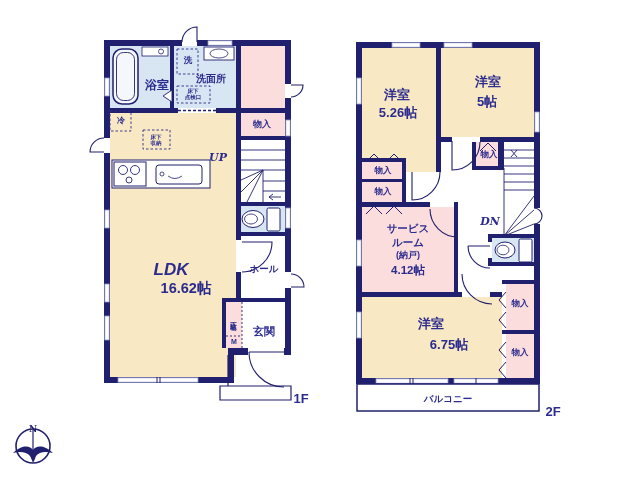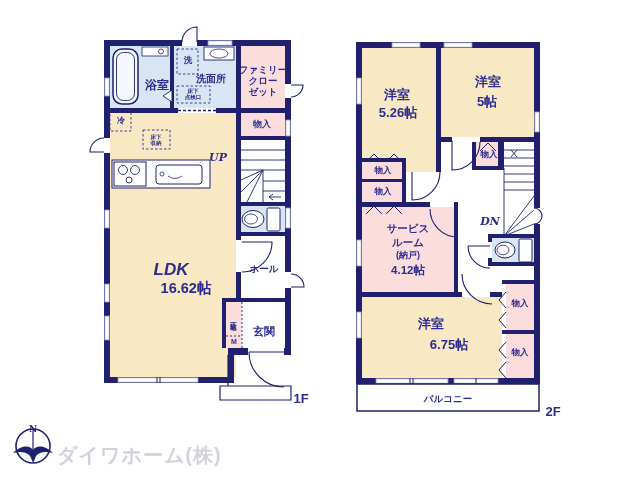--- a/index.html
+++ b/index.html
@@ -222,25 +222,20 @@
     </g>
   </svg>
 
   <div class="lbl" style="left:157px;top:86px;font-size:12px;">浴室</div>
   <div class="lbl" style="left:188px;top:61px;font-size:8.5px;">洗</div>
   <div class="lbl" style="left:211px;top:78px;font-size:10px;">洗面所</div>
   <div class="lbl stack" style="left:193px;top:94px;font-size:5.5px;">
     <div>床下</div>
     <div>点検口</div>
   </div>
-  <div class="lbl stack" style="left:263px;top:81px;font-size:9.5px;">
-    <div>ファミリー</div>
-    <div>クロー</div>
-    <div>ゼット</div>
-  </div>
   <div class="lbl" style="left:121px;top:121px;font-size:8px;">冷</div>
   <div class="lbl stack" style="left:156px;top:140px;font-size:5.5px;">
     <div>床下</div>
     <div>収納</div>
   </div>
   <div class="lbl" style="left:262px;top:125px;font-size:9px;">物入</div>
   <div class="lbl serifital" style="left:218px;top:158px;font-size:11px;">UP</div>
   <div class="lbl" style="left:171px;top:270px;font-size:17px;font-style:italic;">LDK</div>
   <div class="lbl" style="left:172px;top:289px;font-size:14.5px;margin-left:14px;">16.62帖</div>
   <div class="lbl" style="left:264px;top:269px;font-size:9.5px;">ホール</div>
@@ -262,15 +257,14 @@
   <div class="lbl" style="left:408px;top:270px;font-size:11.5px;">4.12帖</div>
   <div class="lbl serifital" style="left:490px;top:222px;font-size:11px;">DN</div>
   <div class="lbl" style="left:431px;top:324px;font-size:13px;">洋室</div>
   <div class="lbl" style="left:433px;top:345px;font-size:13px;padding-left:32px;">6.75帖</div>
   <div class="lbl" style="left:520px;top:304px;font-size:8.5px;">物入</div>
   <div class="lbl" style="left:520px;top:353px;font-size:8.5px;">物入</div>
   <div class="lbl" style="left:448px;top:399px;font-size:9.5px;">バルコニー</div>
   <div class="lbl" style="left:553px;top:412px;font-size:13px;">2F</div>
 
   <div class="lbl" style="left:33px;top:430px;font-size:9px;font-family:'DejaVu Serif',serif;color:#20206e;">N</div>
-  <div class="logo-text" style="left:57px;top:442px;font-size:20px;">ダイワホーム(株)</div>
 
 </div>
 
 </body></html>

